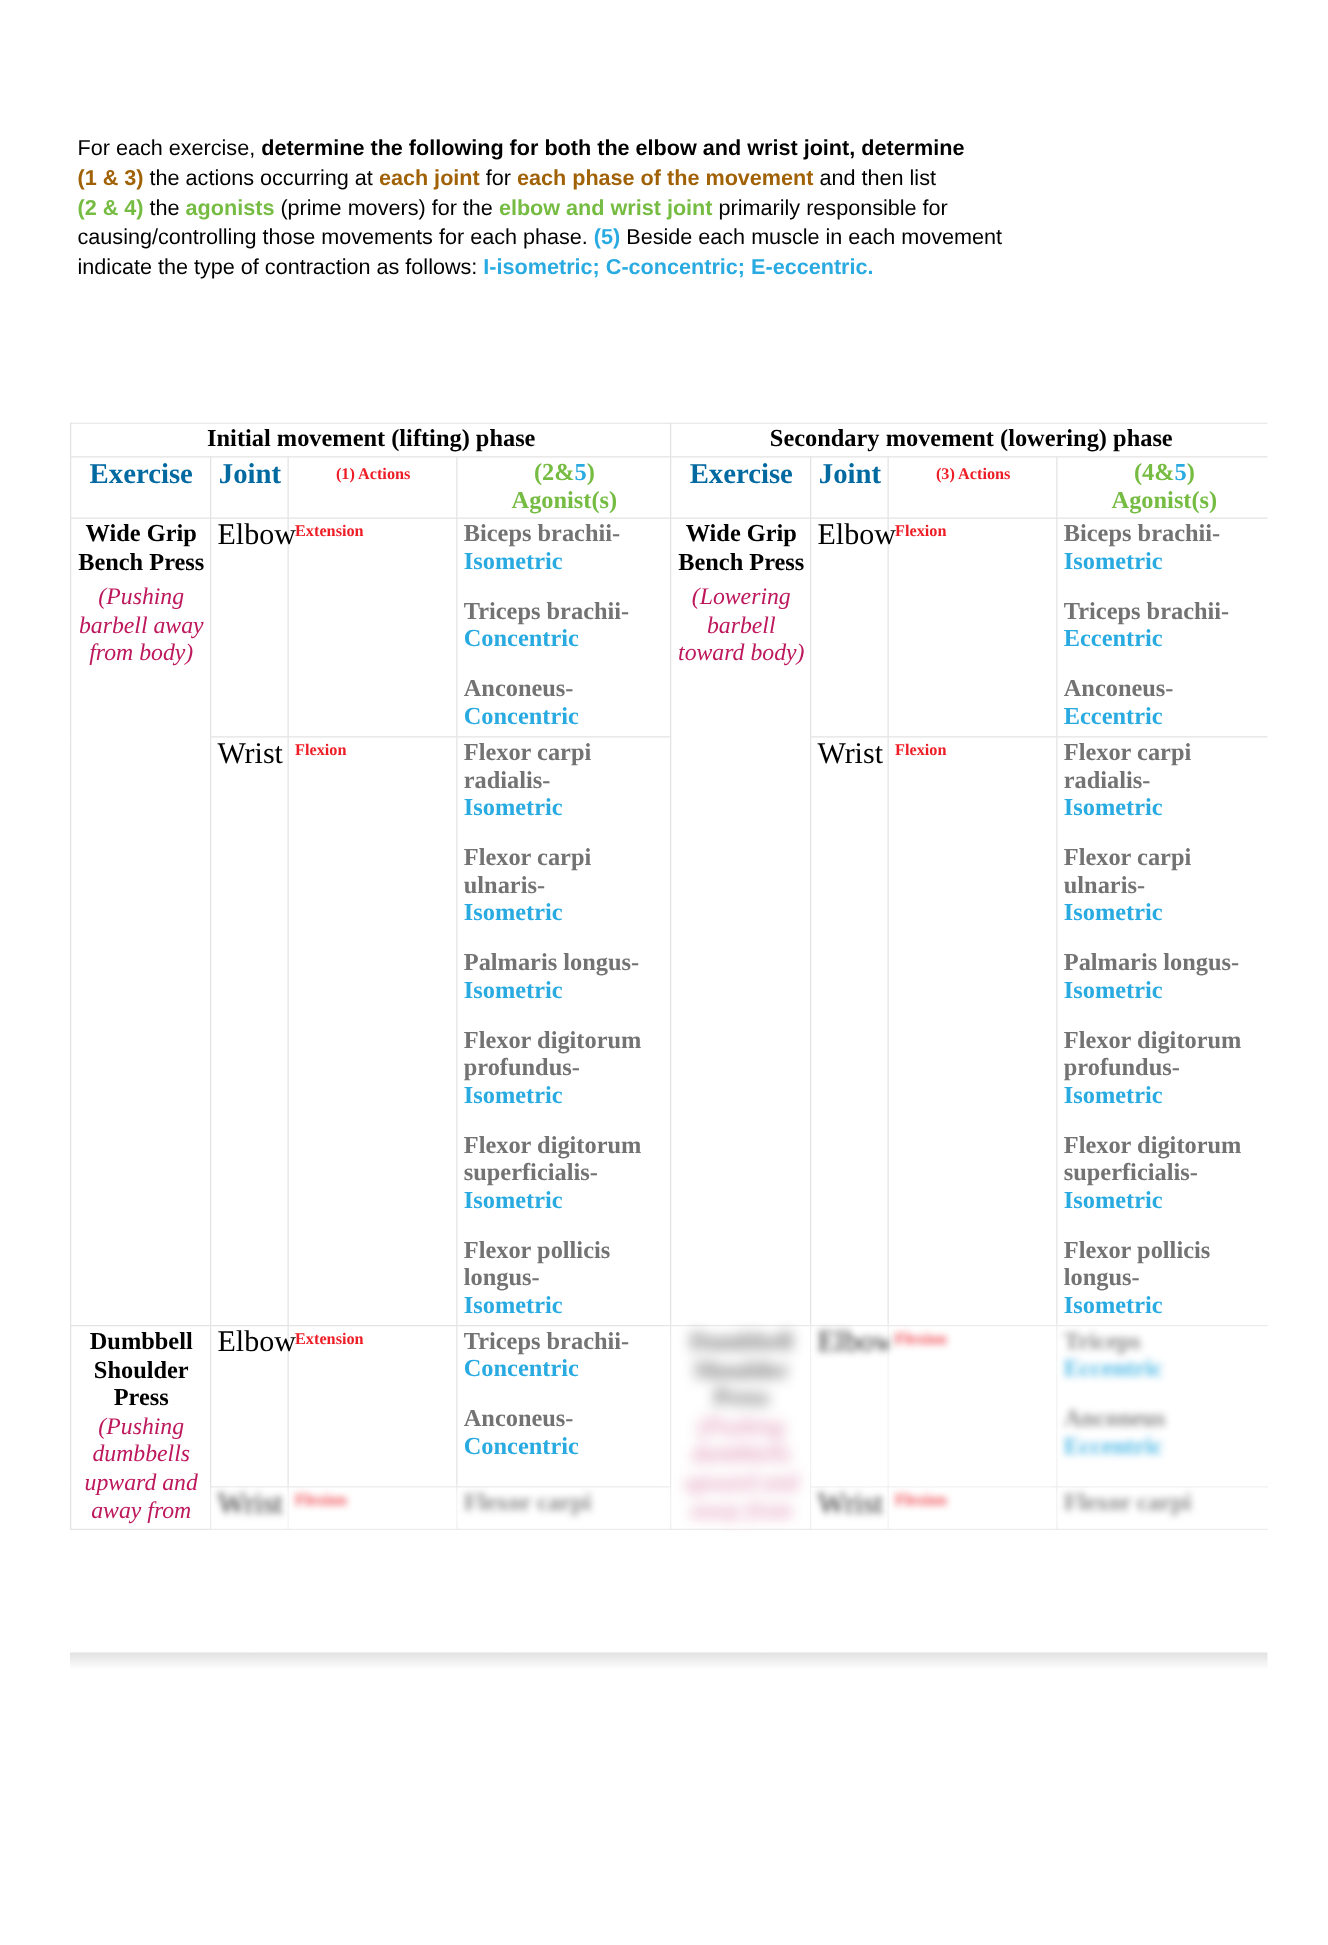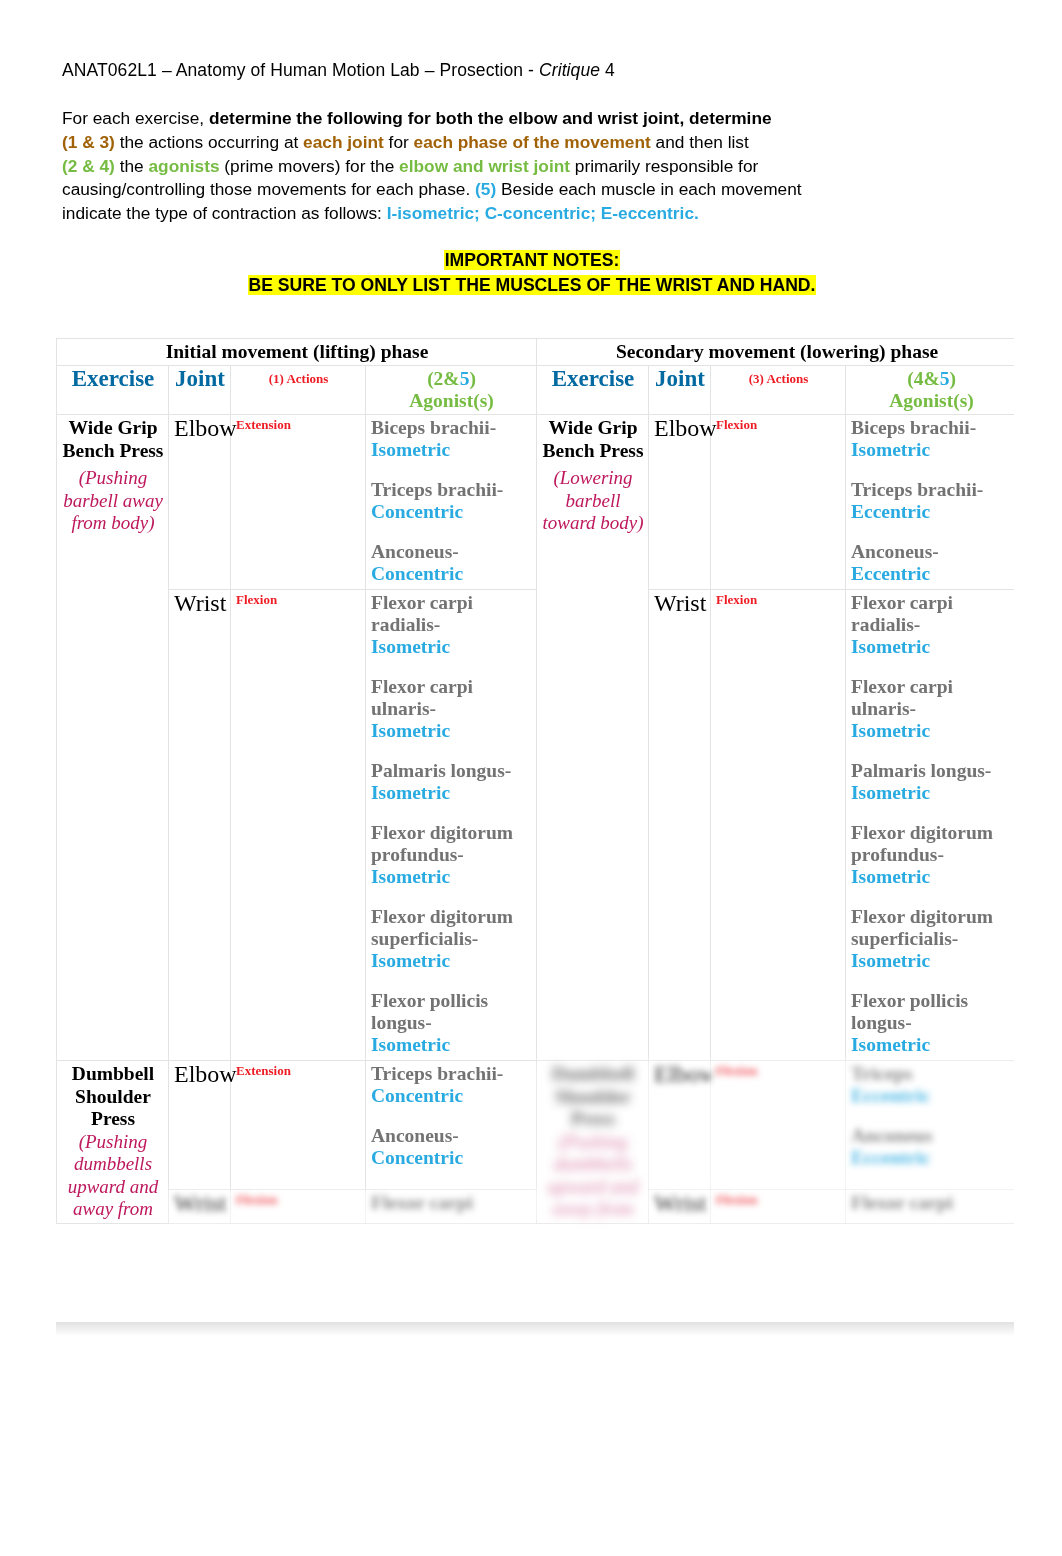--- a/index.html
+++ b/index.html
@@ -198,36 +198,29 @@
     width: 958px; height: 14px;
     background: linear-gradient(to bottom, rgba(200,200,200,0.55), rgba(255,255,255,0));
     pointer-events: none;
   }
 </style>
 </head>
 <body>
 
 <div class="page">
 
-  <div class="doc-title">
-    <span>ANAT062L1</span><span> – </span><span>Anatomy of Human Motion Lab</span><span> – </span><span>Prosection - </span><span class="ital">Critique</span><span> 4</span>
-  </div>
 
   <div class="instructions">
     <span>For each exercise, </span><b>determine the following for both the elbow and wrist joint, determine</b><br>
     <span class="red">(1 &amp; 3)</span><span> the actions occurring at </span><span class="red">each joint</span><span> for </span><span class="red">each phase of the movement</span><span> and then list</span><br>
     <span class="green">(2 &amp; 4)</span><span> the </span><span class="green">agonists</span><span> (prime movers) for the </span><span class="green">elbow and wrist joint</span><span> primarily responsible for</span><br>
     <span>causing/controlling those movements for each phase. </span><span class="cyan">(5)</span><span> Beside each muscle in each movement</span><br>
     <span>indicate the type of contraction as follows: </span><span class="cyan">I-isometric; C-concentric; E-eccentric.</span>
   </div>
 
-  <div class="notes">
-    <span class="hl">IMPORTANT NOTES:</span><br>
-    <span class="hl">BE SURE TO ONLY LIST THE MUSCLES OF THE WRIST AND HAND.</span>
-  </div>
 
   <div class="table-wrap">
     <table class="grid">
       <colgroup>
         <col class="c-ex">
           <col class="c-jt">
           <col class="c-act">
           <col class="c-ag">
         <col class="c-ex">
           <col class="c-jt">

